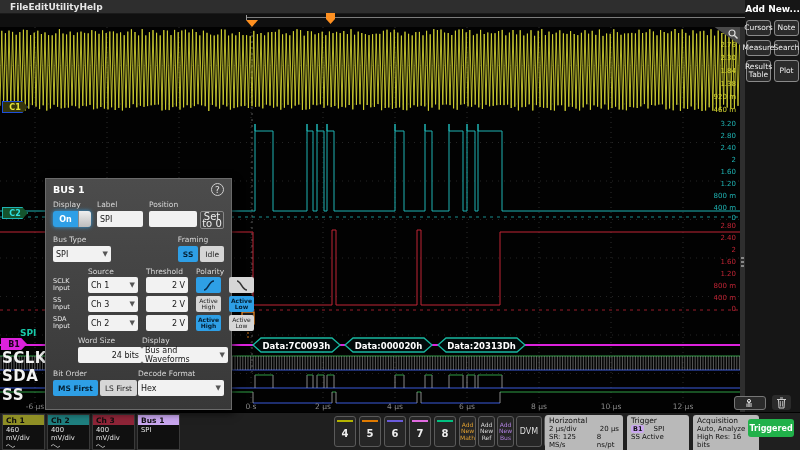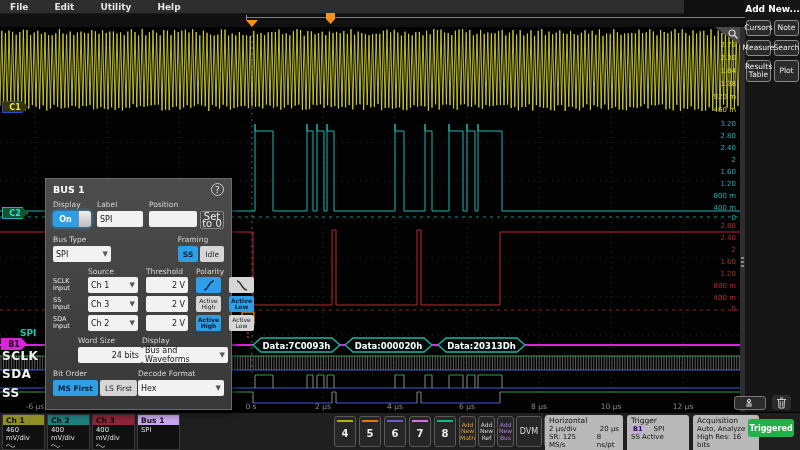--- a/index.html
+++ b/index.html
@@ -1,42 +1,42 @@
 <!DOCTYPE html>
 <html><head>
 <meta charset="utf-8">
 <style>
   html,body{margin:0;padding:0;background:#000;}
   *{box-sizing:border-box;font-family:"DejaVu Sans",sans-serif;}
   #app{position:relative;width:800px;height:450px;background:#101010;overflow:hidden;}
 
   
-  .menubar{position:absolute;left:0;top:0;width:684px;height:14px;background:#2e2e2e;
-    display:flex;align-items:center;padding-left:10px;gap:26px;border-bottom:1px solid #1a1a1a;}
+  .menubar{position:absolute;left:0;top:0;width:800px;height:14px;background:#2e2e2e;
+    display:flex;align-items:center;padding-left:10px;border-bottom:1px solid #1a1a1a;}
   .menubar span{font-size:9px;font-weight:600;color:#e6e6e6;cursor:default;}
   .tabbar{position:absolute;left:0;top:22px;width:745px;height:16px;background:#191919;margin-top:8px;}
   .tab{position:absolute;left:6px;top:0;width:100px;height:13px;background:#3d3d3d;
     color:#fff;font-size:8.5px;display:flex;align-items:center;padding-left:7px;}
   .navline{position:absolute;left:246px;top:17px;width:521px;height:1px;background:#7d7d7d;}
   .navcap{position:absolute;top:15px;width:1px;height:5px;background:#9a9a9a;}
   .navpin{position:absolute;left:326px;top:13px;width:9px;height:11px;background:#ff9020;
     clip-path:polygon(0 0,100% 0,100% 55%,50% 100%,0 55%);}
   .trig-tri{position:absolute;left:246px;top:20px;width:12px;height:7px;background:#ff9020;
     clip-path:polygon(0 0,100% 0,50% 100%);}
 
   
   .wavearea{position:absolute;left:0;top:27px;width:745px;height:385px;background:#020202;}
   .wavearea .ovl{position:absolute;}
   .chmark{width:26px;height:12px;font-size:8px;font-weight:bold;display:flex;align-items:center;
     justify-content:center;clip-path:polygon(0 0,78% 0,100% 50%,78% 100%,0 100%);}
   .c1{background:#35350c;color:#e8e83a;border:1px solid #1d4ed8;}
   .c2{background:#14532d;color:#2ee0e0;}
   .b1{background:#dd22dd;color:#1a031a;}
   .spi-lbl{color:#18c8a8;font-size:9px;font-weight:bold;}
-  .dig-lbl{color:#f2f2f2;font-size:12px;font-weight:bold;letter-spacing:.5px;}
+  .dig-lbl{color:#f2f2f2;font-size:15px;font-weight:bold;letter-spacing:.5px;}
   .corner-zoom{right:5px;top:0;width:30px;height:18px;}
   .corner-zoom .tri{position:absolute;right:0;top:0;width:30px;height:18px;background:#4a4a4a;
     clip-path:polygon(100% 0,15% 0,100% 100%);}
   .corner-zoom svg{position:absolute;right:1px;top:1px;}
   .rstrip{right:0;top:0;width:5px;height:100%;background:#2e2e2e;}
   .rstrip .dots{position:absolute;left:1px;top:228px;width:3px;height:14px;
     background:repeating-linear-gradient(#2e2e2e 0 2px,#888 2px 4px);}
 
   
   .sidebar{position:absolute;left:745px;top:0;width:55px;height:412px;background:#161616;padding-top:4px;}

